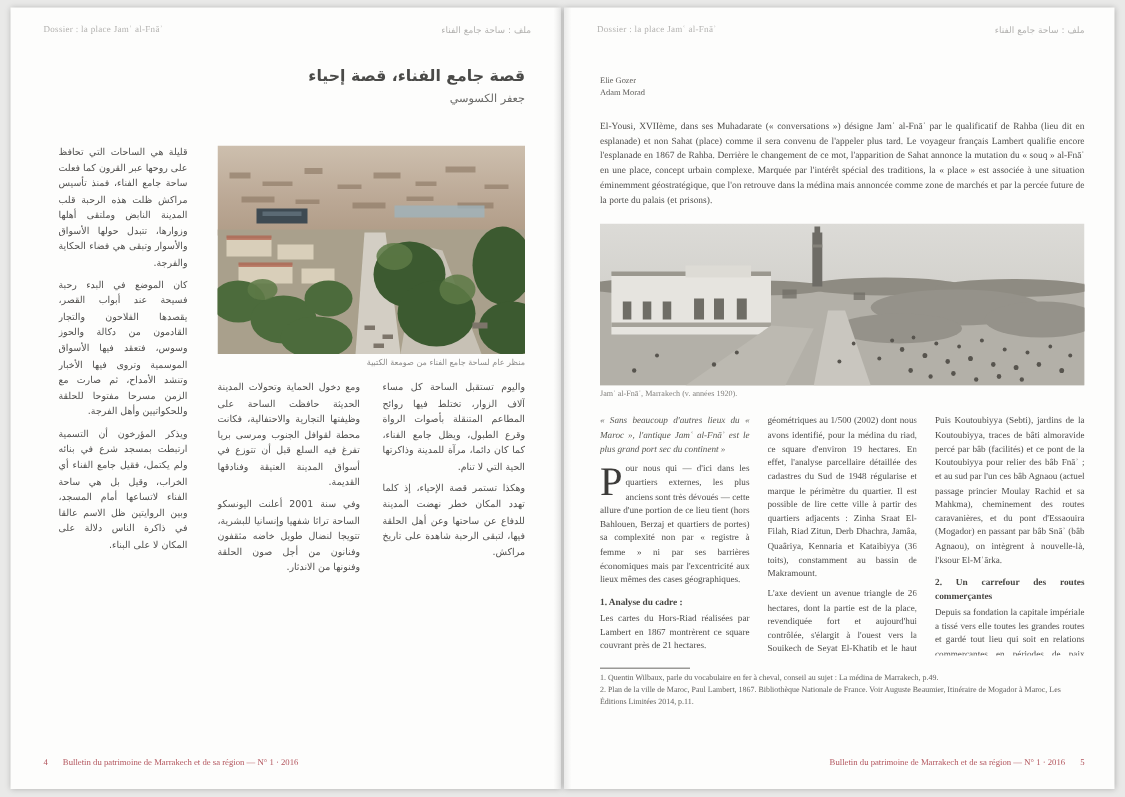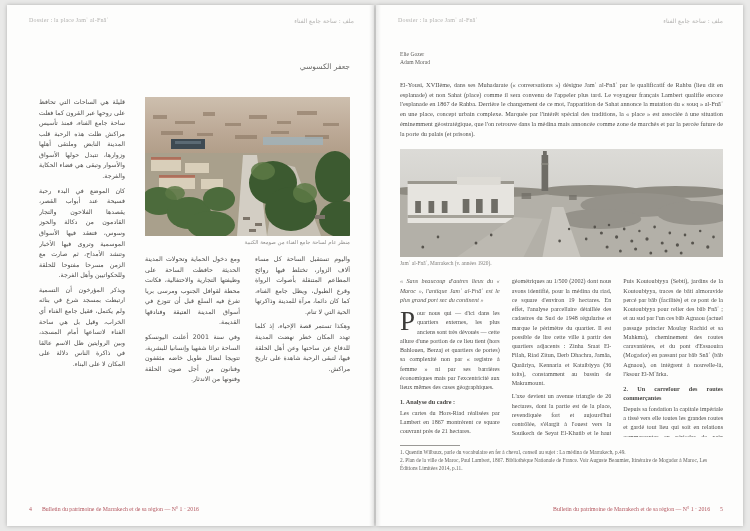--- a/index.html
+++ b/index.html
@@ -31,21 +31,21 @@
   .runhead {
     position: absolute; top: 12px; left: 22px; right: 20px;
     display: flex; justify-content: space-between;
     font-size: 6px; color: #b3b2b0; letter-spacing: .2px;
   }
   .runhead .ar { font-family: "DejaVu Sans", sans-serif; font-size: 6px; }
 
   
   .ar-title-block { position: absolute; top: 40px; right: 24px; width: 240px; text-align: right; direction: rtl; }
   .ar-title  { font-family: "DejaVu Sans", sans-serif; font-size: 10.5px; color: #4a4a48; font-weight: bold; }
-  .ar-author { font-family: "DejaVu Sans", sans-serif; font-size: 7.5px; color: #6a6a68; margin-top: 17px; }
+  .ar-author { font-family: "DejaVu Sans", sans-serif; font-size: 7.5px; color: #6a6a68; margin-top: 4px; }
 
   .ar-content { position: absolute; top: 92px; left: 20px; right: 24px; bottom: 36px; direction: rtl; display: flex; gap: 20px; }
   .ar-main { width: 205px; flex: none; }
   .leftphoto { width: 205px; height: 139px; display:block; }
   .ar-caption {
     font-family: "DejaVu Sans", sans-serif; font-size: 5.4px; color: #8d8c8a;
     text-align: right; direction: rtl; margin-top: 3px;
   }
   .ar-subcols { display: flex; gap: 15px; margin-top: 9px; direction: rtl; height: 233px; overflow: hidden; }
   .ar-subcol { flex: 1; }
@@ -98,20 +98,21 @@
 
 <div class="spread">
 
   <div class="page left">
     <div class="runhead">
       <span>Dossier : la place Jamʿ al-Fnāʾ</span>
       <span class="ar">ملف : ساحة جامع الفناء</span>
     </div>
 
     <div class="ar-title-block">
+      <div class="ar-title">قصة جامع الفناء، قصة إحياء</div>
       <div class="ar-author">جعفر الكسوسي</div>
     </div>
 
     <div class="ar-content">
       <div class="ar-main">
 
         <svg class="leftphoto" viewBox="0 0 205 139" preserveAspectRatio="none">
           <defs>
             <linearGradient id="citysky" x1="0" y1="0" x2="0" y2="1">
               <stop offset="0" stop-color="#cdbfae"></stop>

